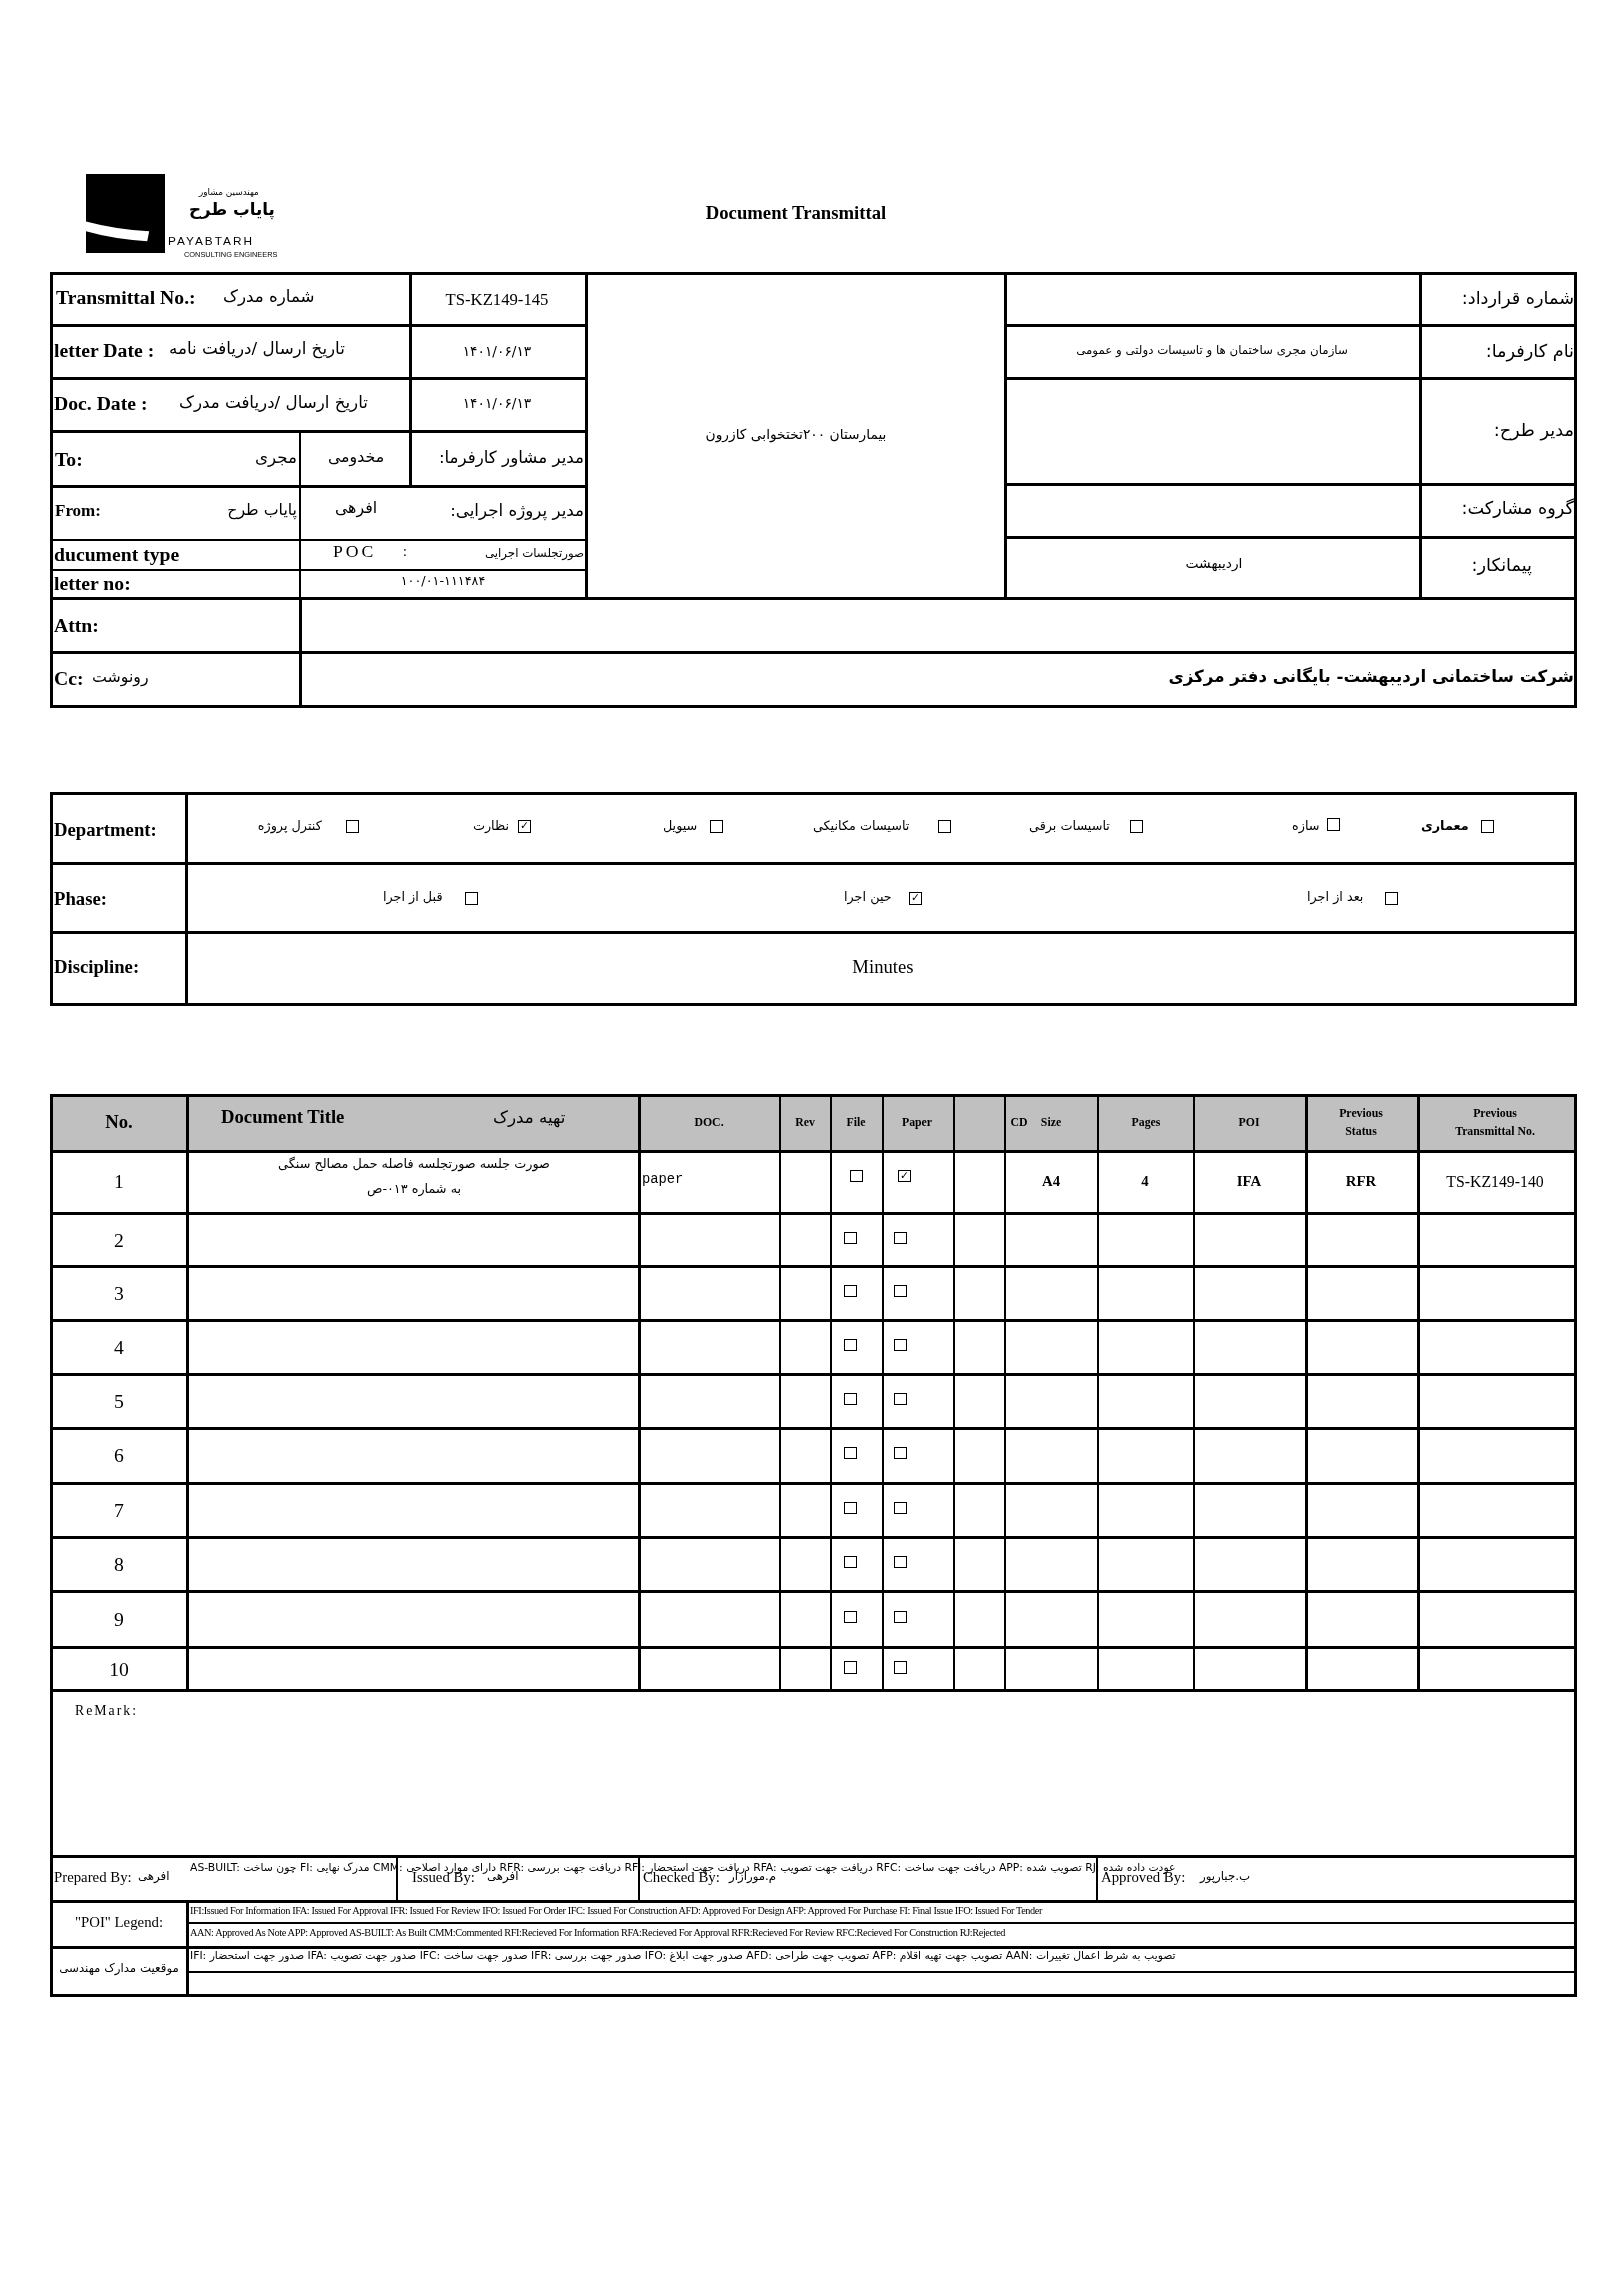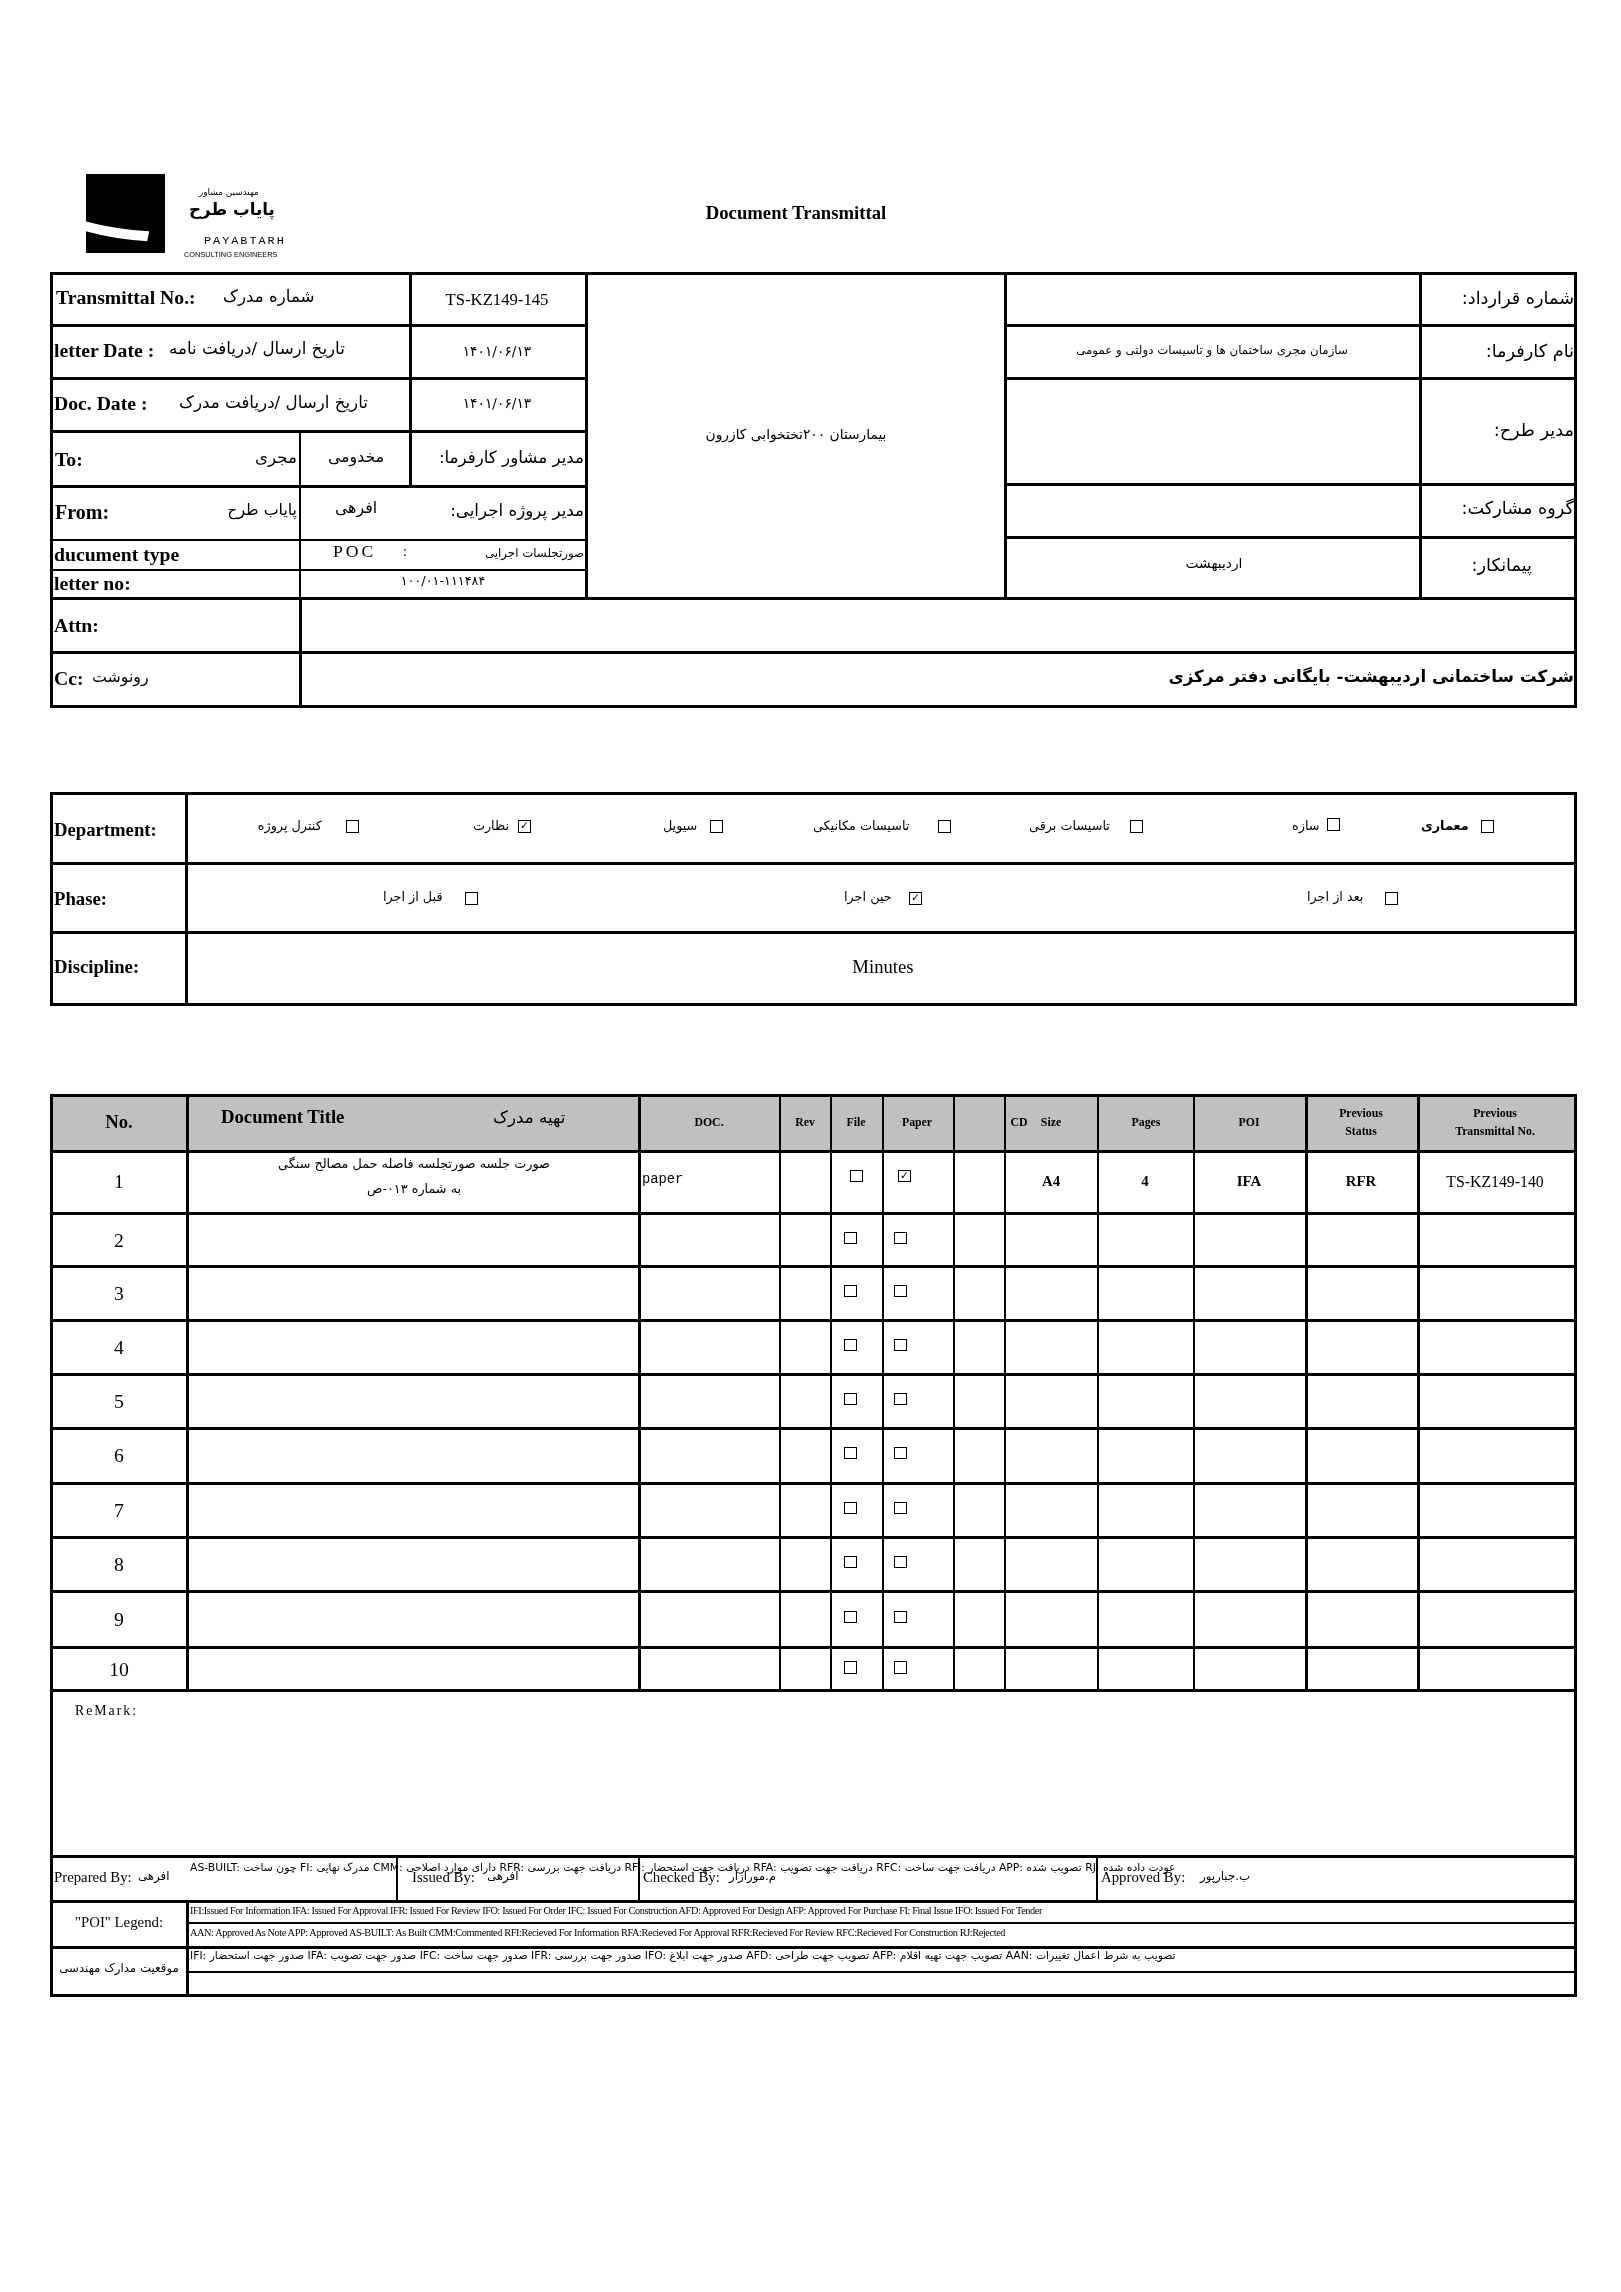--- a/index.html
+++ b/index.html
@@ -21,21 +21,21 @@
 </head>
 <body>
 
 <div class="abs" style="left:86px;top:174px;width:197px;height:85px;">
   <svg class="abs" style="left:0;top:0;" width="79" height="79" viewBox="0 0 80 80">
     <rect x="0" y="0" width="80" height="80" fill="#000"></rect>
     <path d="M0 48 Q30 56 64 58 L62 68 Q28 66 0 58 Z" fill="#fff"></path>
   </svg>
   <span class="t fa" style="left:113px;top:13.8px;font-size:8.9px;">مهندسین مشاور</span>
   <span class="t fa bold" style="left:103px;top:26.6px;font-size:16.7px;">پایاب طرح</span>
-  <span class="t" style="left:82px;top:62px;font-size:11.8px;font-family:Liberation Mono, monospace;letter-spacing:2px;margin-left:36px;">PAYABTARH</span>
+  <span class="t" style="left:82px;top:62px;font-size:11.8px;font-family:Liberation Sans, sans-serif;letter-spacing:2px;">PAYABTARH</span>
   <span class="t" style="left:98px;top:77px;font-size:7.4px;font-family:'Liberation Sans',sans-serif;">CONSULTING ENGINEERS</span>
 </div>
 
 <div class="t c bold" style="left:796px;top:204px;font-size:18.7px;">Document Transmittal</div>
 
 <div class="box" style="left:50px;top:272px;width:1527px;height:436px;"></div>
 
 <div class="hl" style="left:50px;top:324px;width:536px;"></div>
 <div class="hl" style="left:50px;top:377px;width:536px;"></div>
 <div class="hl" style="left:50px;top:430px;width:536px;"></div>
@@ -67,21 +67,21 @@
 
 <span class="t bold" style="left:54px;top:394px;font-size:19.7px;">Doc. Date :</span>
 <span class="t fa" style="left:179px;top:394px;font-size:16.7px;">تاریخ ارسال /دریافت مدرک</span>
 <span class="t c fa" style="left:497px;top:397px;font-size:13.8px;">۱۴۰۱/۰۶/۱۳</span>
 
 <span class="t bold" style="left:55px;top:450px;font-size:19.7px;">To:</span>
 <span class="t fa r" style="left:297px;top:449px;font-size:16.7px;">مجری</span>
 <span class="t fa c" style="left:356px;top:449px;font-size:15.8px;">مخدومی</span>
 <span class="t fa r" style="left:584px;top:449px;font-size:16.7px;">مدیر مشاور کارفرما:</span>
 
-<span class="t bold" style="left:55px;top:502px;font-size:20px;">From:</span>
+<span class="t bold" style="left:55px;top:502px;font-size:17px;">From:</span>
 <span class="t fa r" style="left:297px;top:502px;font-size:15.8px;">پایاب طرح</span>
 <span class="t fa c" style="left:356px;top:500px;font-size:15.8px;">افرهی</span>
 <span class="t fa r" style="left:584px;top:502px;font-size:16.7px;">مدیر پروژه اجرایی:</span>
 
 <span class="t bold" style="left:54px;top:545px;font-size:19.7px;">ducument type</span>
 <span class="t" style="left:333px;top:543px;font-size:17.7px;letter-spacing:3px;">POC</span>
 <span class="t" style="left:403px;top:545px;font-size:13.8px;">:</span>
 <span class="t fa r" style="left:584px;top:548px;font-size:11.8px;">صورتجلسات اجرایی</span>
 
 <span class="t bold" style="left:54px;top:574px;font-size:19.7px;text-align:center;">letter no:</span>

